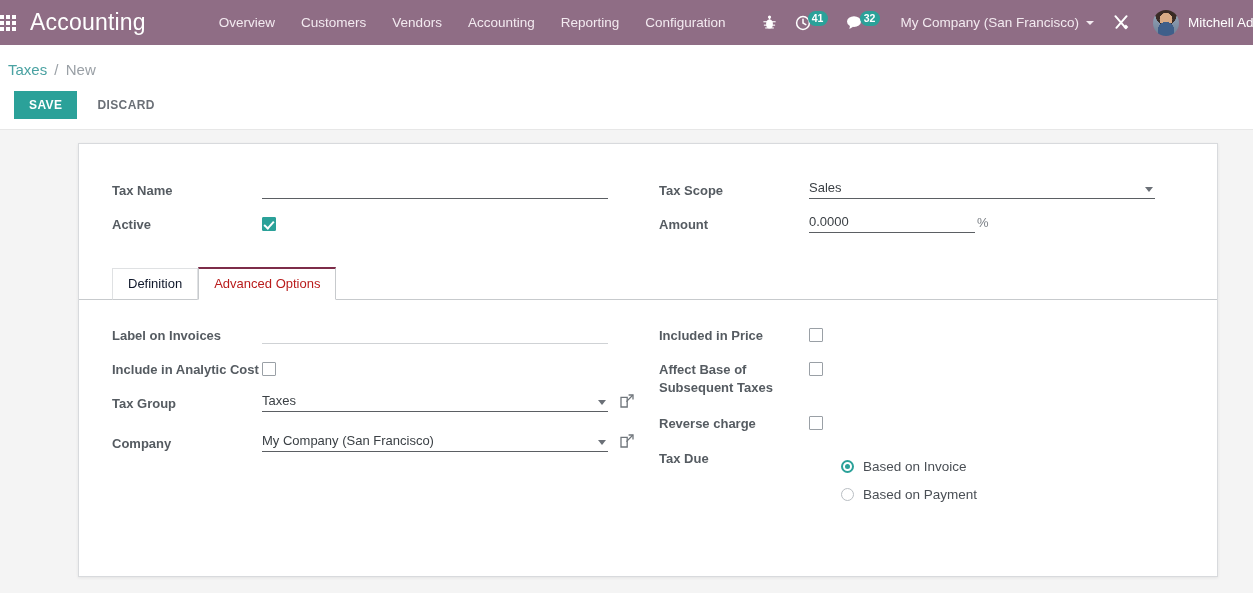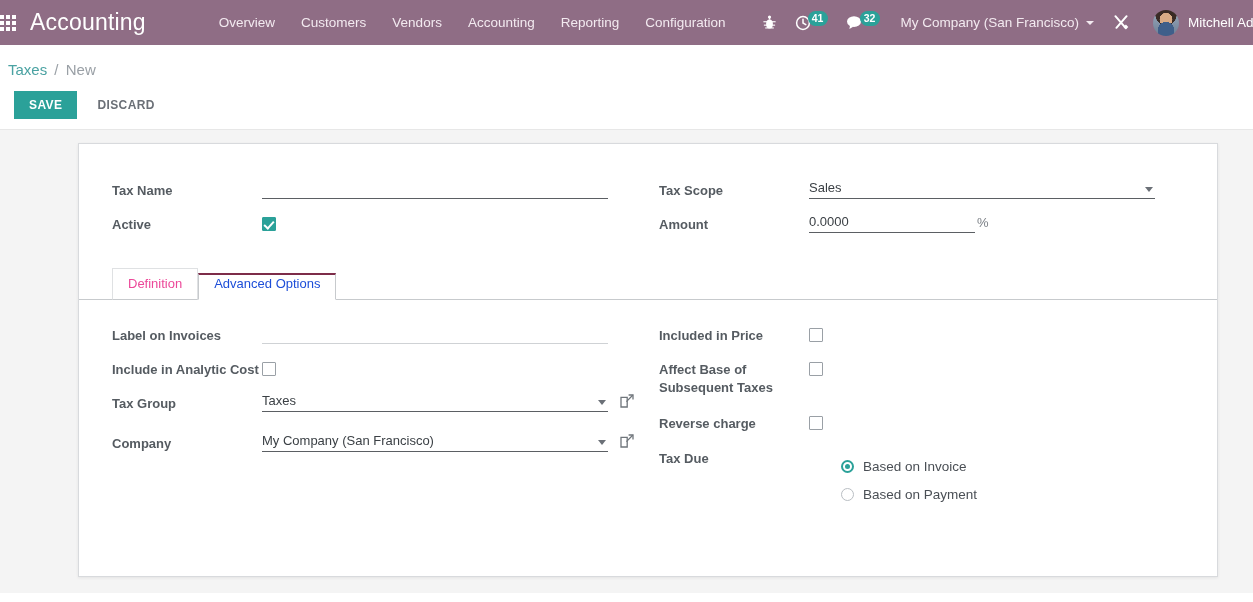--- a/index.html
+++ b/index.html
@@ -280,41 +280,41 @@
   .tabs-wrap {
     margin-top: 22px;
     border-bottom: 1px solid #c7cacd;
     padding-left: 33px;
     height: 32px;
     display: flex;
     align-items: flex-end;
   }
   .tab {
     font-size: 13px;
-    color: #ec4899;
+    color: #0f172a;
     padding: 6px 15px 7px 15px;
     border: 1px solid transparent;
     background: transparent;
     cursor: pointer;
     line-height: 17px;
     position: relative;
     top: 1px;
   }
   .tab.inactive {
     border-color: #dfe1e3;
     border-bottom-color: #c7cacd;
     background: #fff;
   }
   .tab.active {
     background: #ffffff;
     border-color: #c7cacd;
     border-bottom-color: #ffffff;
     border-top: 2px solid #7d2c49;
-    color: #1d4ed8;
-    padding-top: 0;
+    color: #b91c1c;
+    padding-top: 6px;
   }
 
   .tab-body { padding-top: 23px; }
   .tab-body .col { padding-left: 33px; }
   .tab-body .col.right { padding-left: 11px; }
 </style>
 </head>
 <body>
 
 <div class="navbar">

